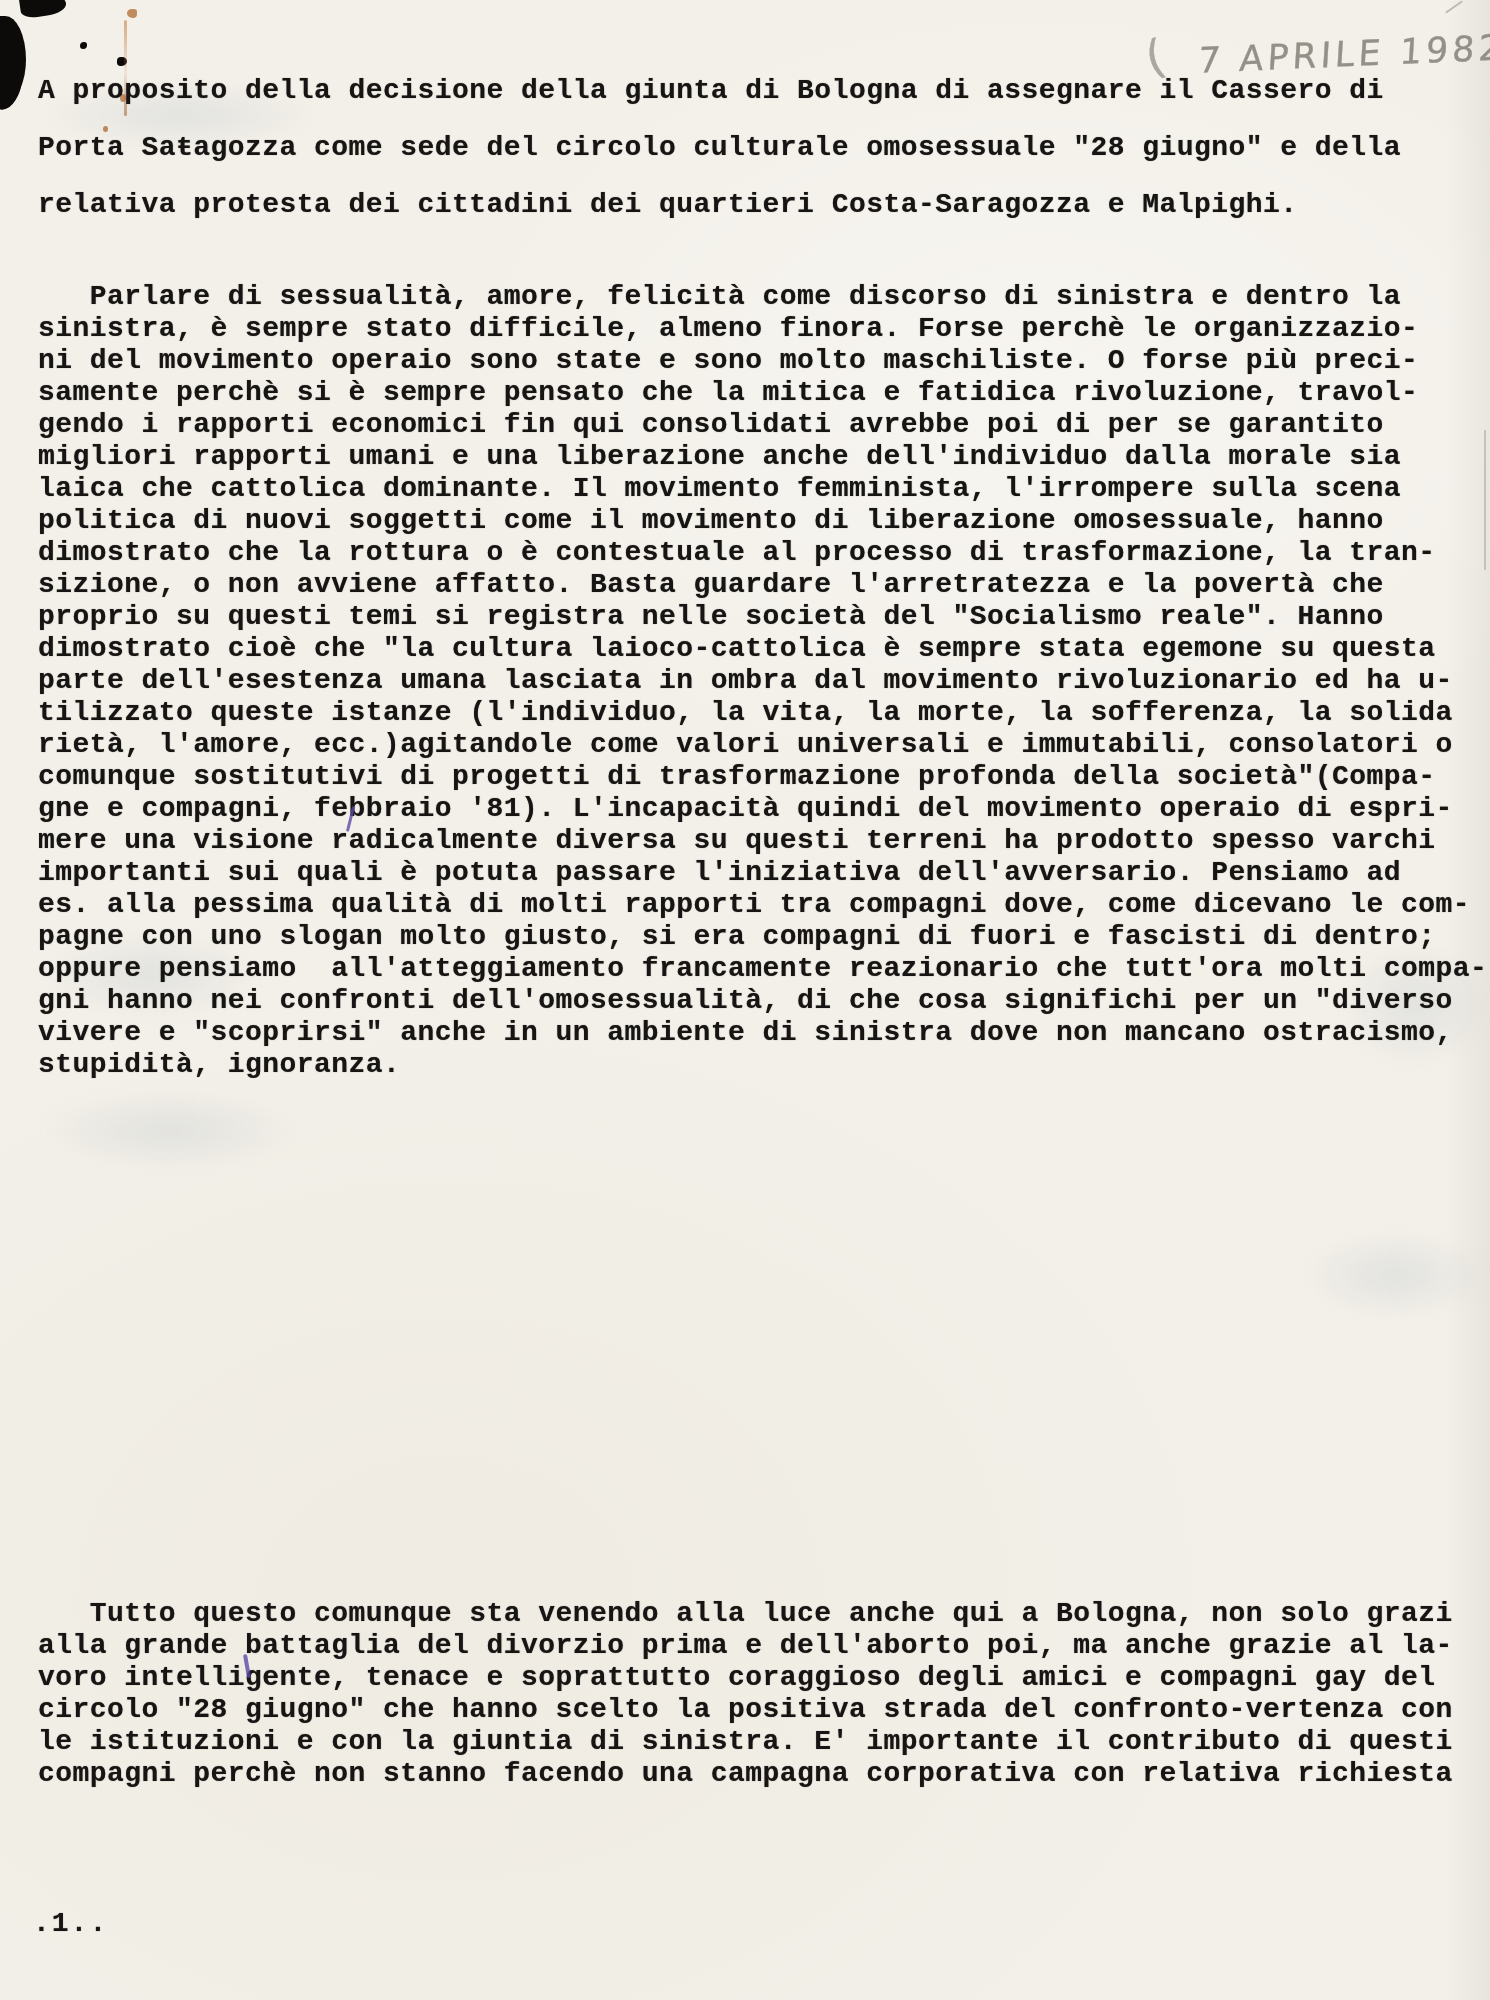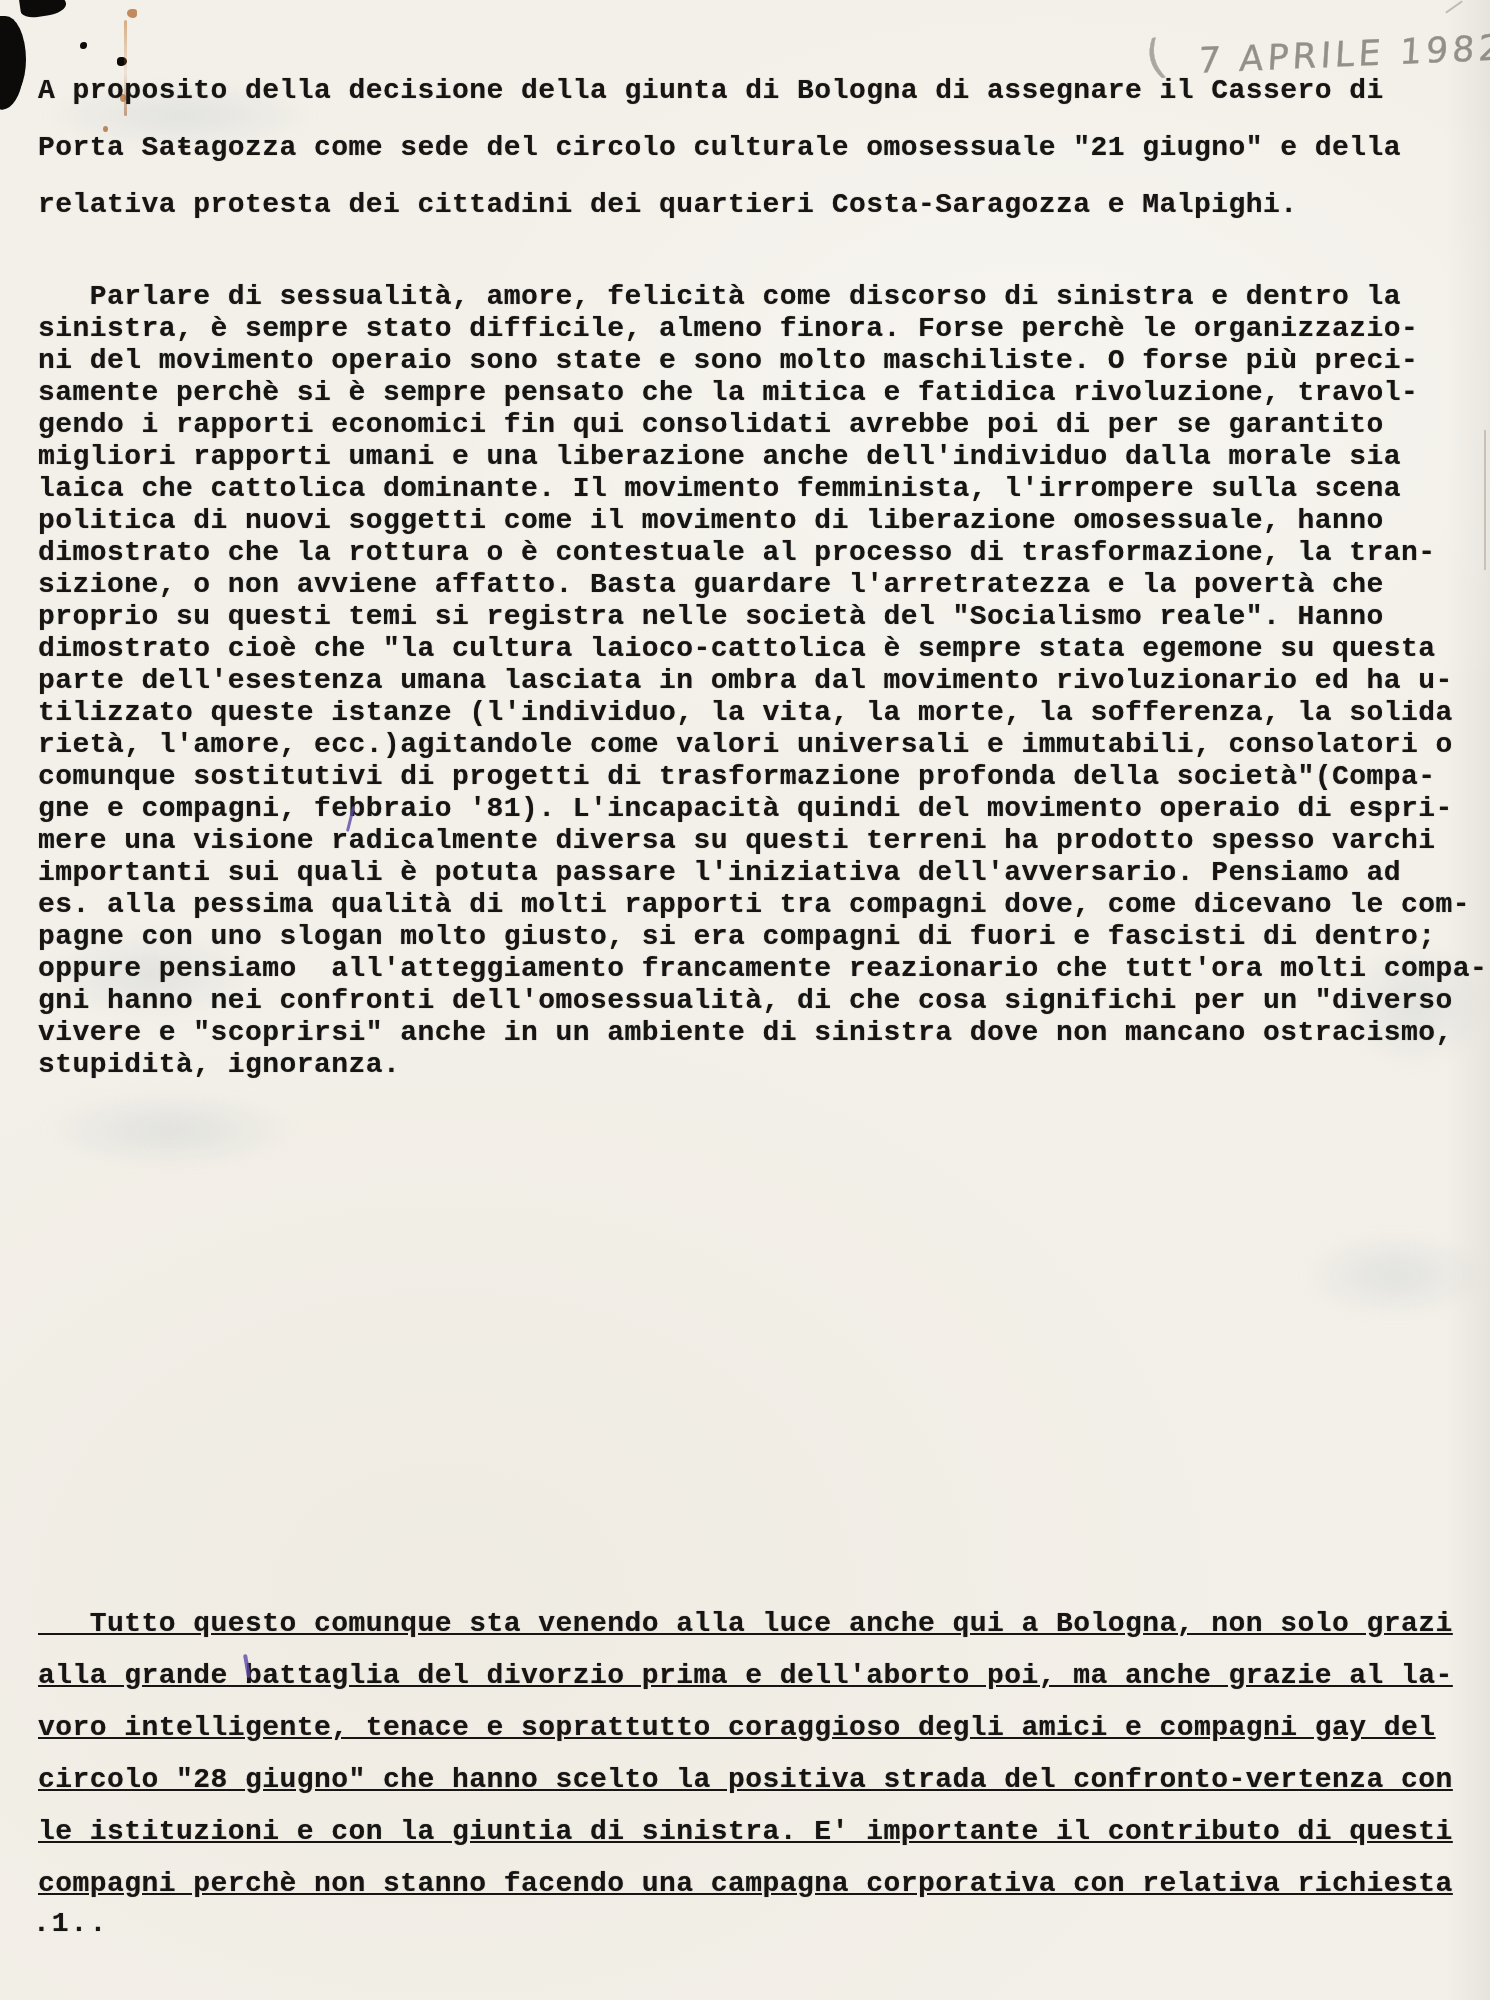--- a/index.html
+++ b/index.html
@@ -16,21 +16,21 @@
       linear-gradient(90deg, rgba(0,0,0,0) 97%, rgba(0,0,0,.05) 100%),
       #f3f0e9;
   }
   .typed{
     position:absolute;left:38px;color:#171513;
     font-size:28px;font-weight:700;letter-spacing:.45px;
     white-space:pre;text-shadow:0 0 1px rgba(20,18,16,.55);
   }
   .intro{top:62px;line-height:57px;}
   .para1{top:281px;line-height:32px;}
-  .para2{top:1598px;line-height:52px;text-decoration:underline;}
+  .para2{top:1598px;line-height:32px;}
   .pagenum{top:1898px;left:33px;line-height:52px;letter-spacing:2px;}
   .handwriting{
     position:absolute;color:#838078;font-family:"DejaVu Sans",sans-serif;
     -webkit-text-stroke:.4px #8a877f;
   }
   .date-note{
     left:1198px;top:34px;font-size:35px;letter-spacing:4px;
     transform:rotate(-2.5deg) skewX(-6deg);opacity:.85;white-space:pre;
   }
   .paren-mark{
@@ -88,21 +88,21 @@
   <div class="ghost ghost-4"></div>
   <div class="ghost ghost-5"></div>
 
   <div class="edge-line"></div>
   <div class="edge-tick"></div>
 
   <div class="handwriting paren-mark">(</div>
   <div class="handwriting date-note">7 APRILE 1982</div>
 
   <div class="typed intro">A proposito della decisione della giunta di Bologna di assegnare il Cassero di
-Porta Saŧagozza come sede del circolo culturale omosessuale "21 giugno" e della
+Porta Saŧagozza come sede del circolo culturale omosessuale "28 giugno" e della
 relativa protesta dei cittadini dei quartieri Costa-Saragozza e Malpighi.</div>
   <div class="typed para1">   Parlare di sessualità, amore, felicità come discorso di sinistra e dentro la
 sinistra, è sempre stato difficile, almeno finora. Forse perchè le organizzazio-
 ni del movimento operaio sono state e sono molto maschiliste. O forse più preci-
 samente perchè si è sempre pensato che la mitica e fatidica rivoluzione, travol-
 gendo i rapporti economici fin qui consolidati avrebbe poi di per se garantito
 migliori rapporti umani e una liberazione anche dell'individuo dalla morale sia
 laica che cattolica dominante. Il movimento femminista, l'irrompere sulla scena
 politica di nuovi soggetti come il movimento di liberazione omosessuale, hanno
 dimostrato che la rottura o è contestuale al processo di trasformazione, la tran-

